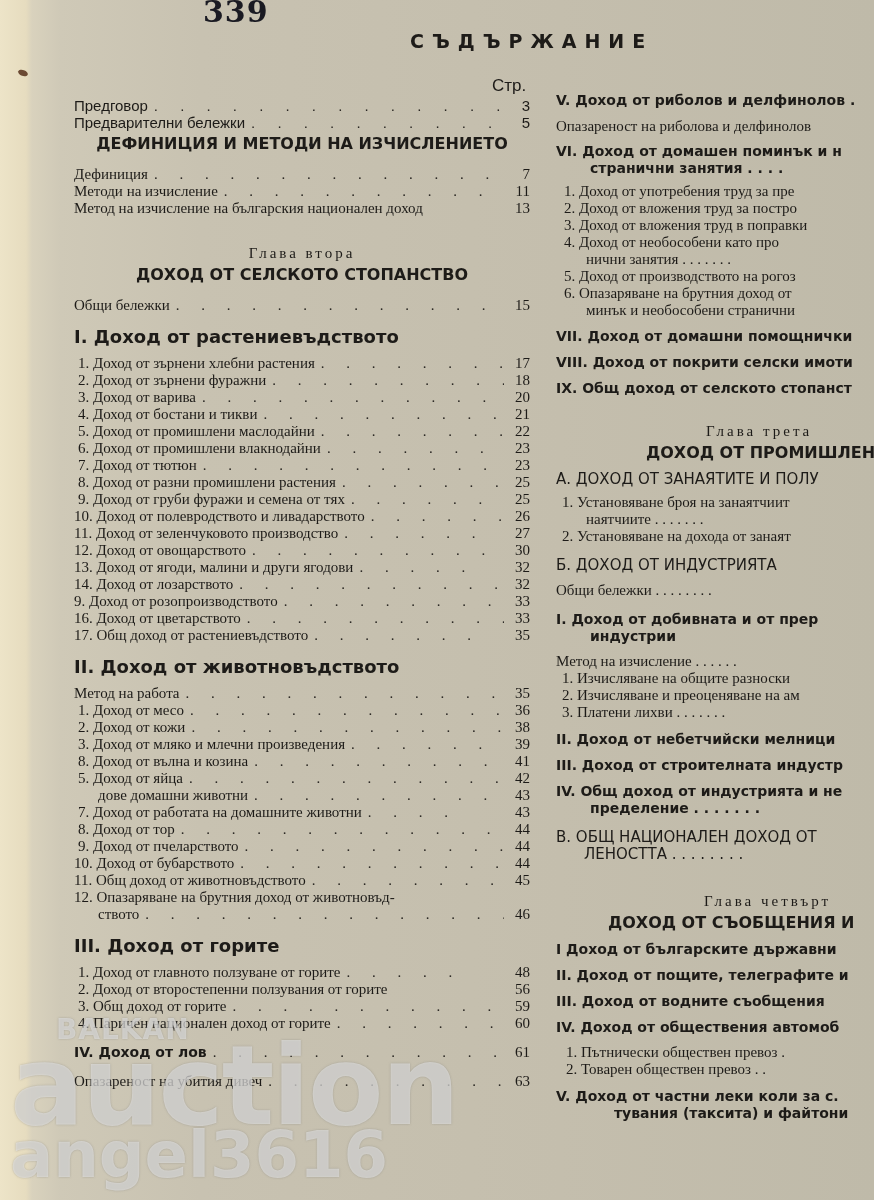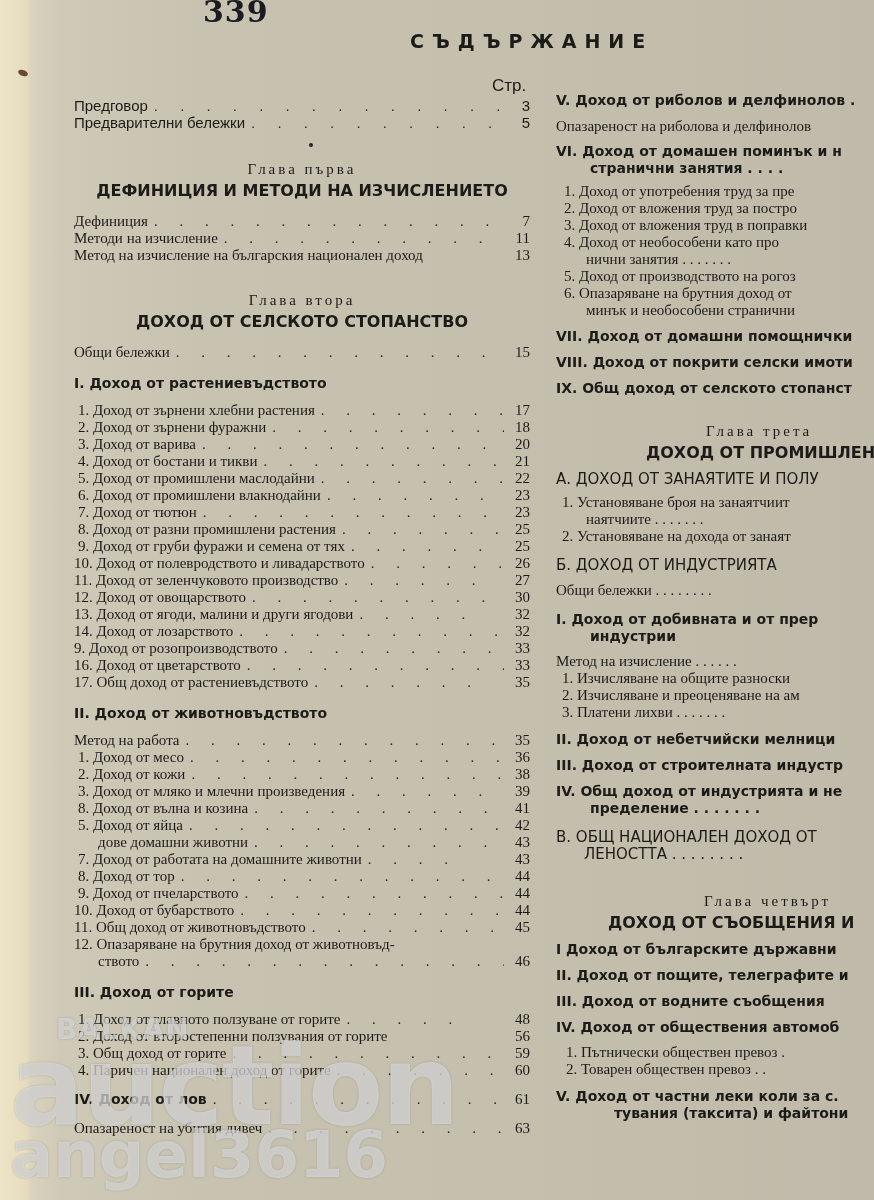--- a/index.html
+++ b/index.html
@@ -32,21 +32,21 @@
   .row .txt { flex:0 0 auto; }
   .row .dots { flex:1 1 auto; overflow:hidden; letter-spacing:9px; padding:0 6px; color:#2a2723; }
   .row .num { flex:0 0 auto; width:26px; text-align:right; }
   .ind1 { padding-left:4px; }
   .wrap2 { padding-left:24px; }
   .bold { font-weight:bold; font-family:"DejaVu Sans", sans-serif; font-size:14px; }
   .sans { font-family:"Liberation Sans", sans-serif; }
 
   .ch-label { text-align:center; letter-spacing:3px; font-size:15px; margin-top:22px; }
   .ch-title { text-align:center; font-weight:bold; font-family:"DejaVu Sans", sans-serif; font-size:16px; margin:4px 0 14px; }
-  .sec { font-weight:bold; font-family:"DejaVu Sans", sans-serif; font-size:14px; margin:14px 0 10px; }
+  .sec { font-weight:bold; font-family:"DejaVu Sans", sans-serif; font-size:18px; margin:14px 0 10px; }
   .caps { font-family:"DejaVu Sans", sans-serif; font-size:15px; }
   .gap10 { margin-top:12px; }
 
   .dotsep { position:absolute; left:309px; top:143px; width:4px; height:4px; background:#222; border-radius:50%; }
 
   .watermark {
     position:absolute; left:10px; top:1000px; color:rgba(240,240,240,0.55);
     font-family:"DejaVu Sans", sans-serif; font-weight:bold; pointer-events:none;
     text-shadow: 0 0 2px rgba(120,120,120,0.5);
   }
@@ -69,21 +69,20 @@
       <span class="txt">Предговор</span>
       <span class="dots">. . . . . . . . . . . . . . . . . . . . . . . . . .</span>
       <span class="num">3</span>
     </div>
     <div class="row sans">
       <span class="txt">Предварителни бележки</span>
       <span class="dots">. . . . . . . . . . . . . . . . . . . . . . . . . .</span>
       <span class="num">5</span>
     </div>
 
-    <div class="ch-label" style="margin-top:30px">Глава първа</div>
     <div class="ch-title">ДЕФИНИЦИЯ И МЕТОДИ НА ИЗЧИСЛЕНИЕТО</div>
     <div class="row">
       <span class="txt">Дефиниция</span>
       <span class="dots">. . . . . . . . . . . . . . . . . . . . . . . .</span>
       <span class="num">7</span>
     </div>
     <div class="row">
       <span class="txt">Методи на изчисление</span>
       <span class="dots">. . . . . . . . . . . . . . . . . . . . . . . .</span>
       <span class="num">11</span>

